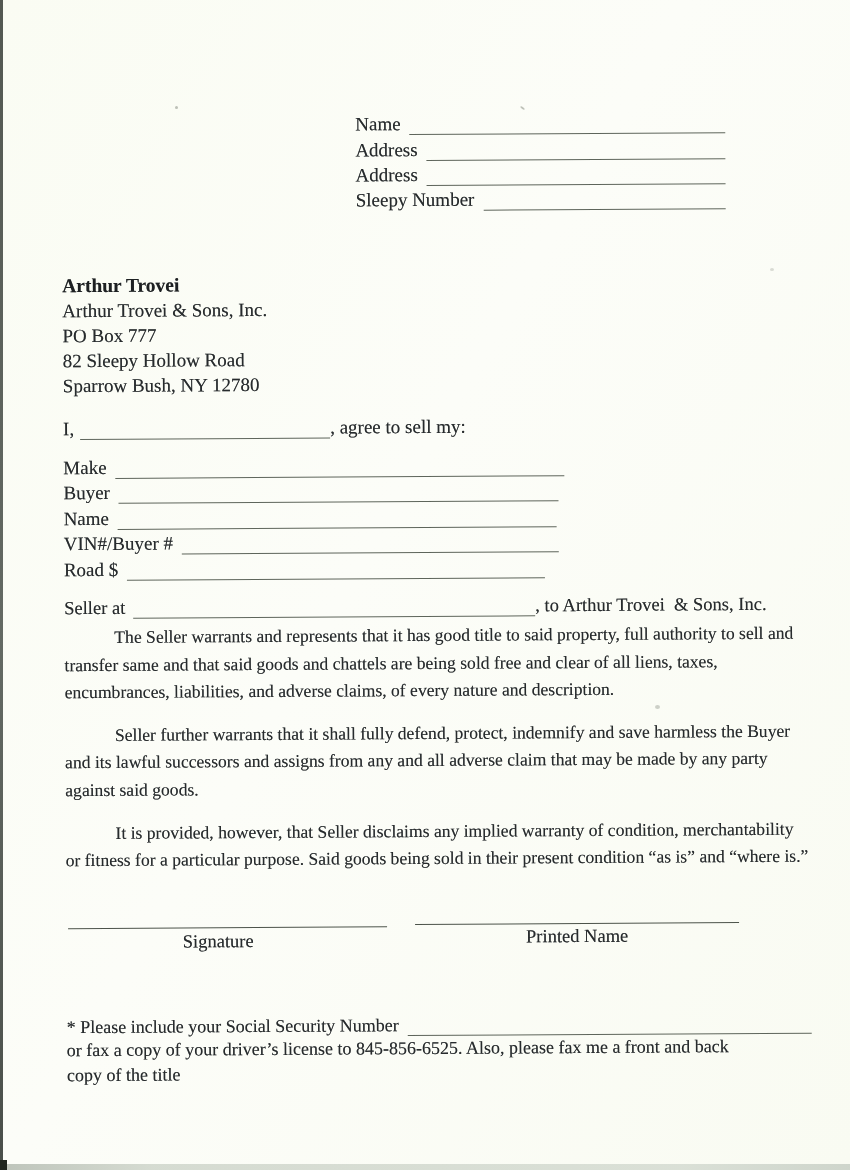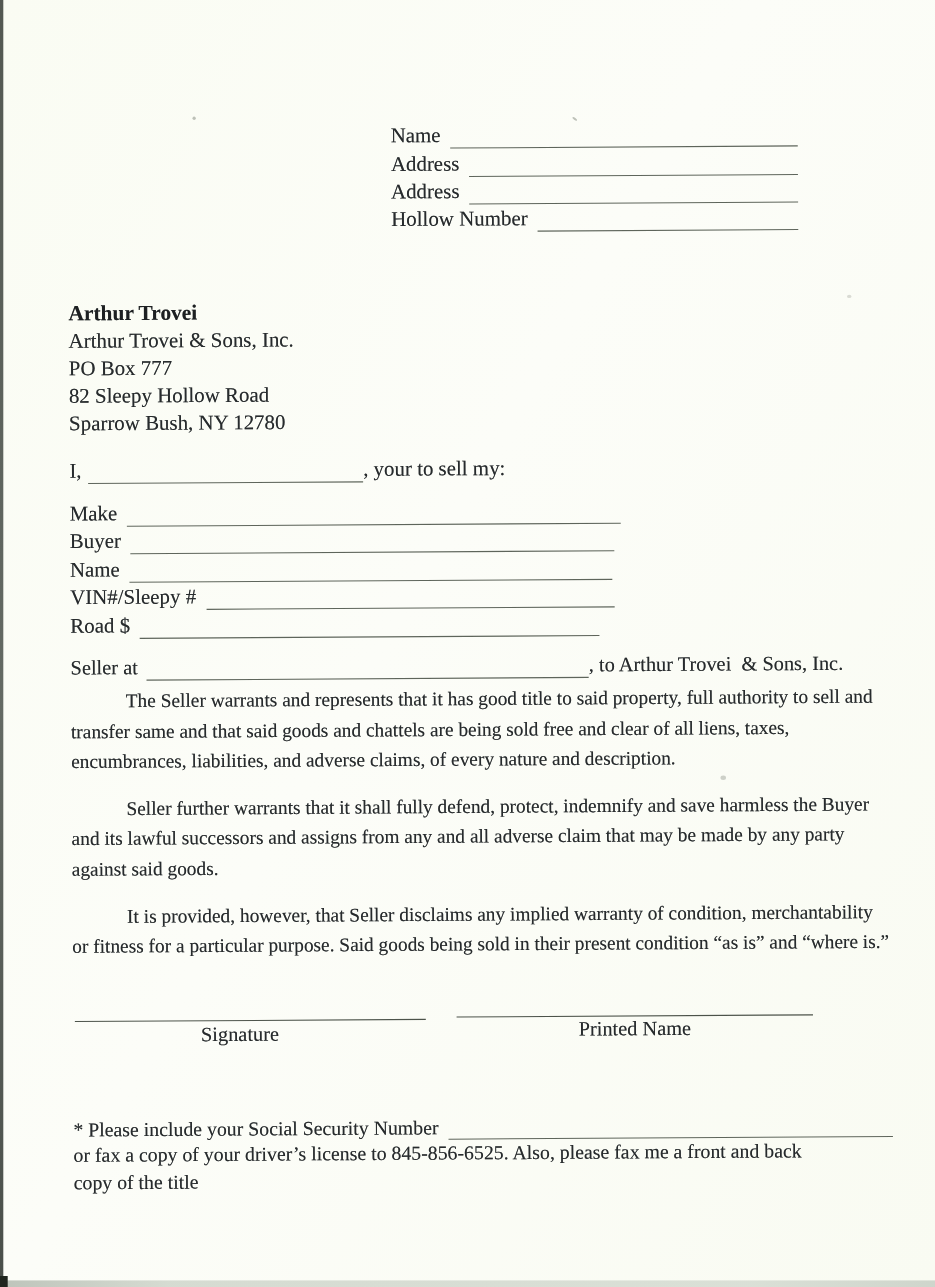--- a/index.html
+++ b/index.html
@@ -114,54 +114,54 @@
       </div>
       <div class="frow">
         <span class="flabel">Address</span>
         <span class="fline blank"></span>
       </div>
       <div class="frow">
         <span class="flabel">Address</span>
         <span class="fline blank"></span>
       </div>
       <div class="frow">
-        <span class="flabel">Hollow Number</span>
+        <span class="flabel">Sleepy Number</span>
         <span class="fline blank"></span>
       </div>
     </div>
 
     <div class="seller">
       <div class="bold">Arthur Trovei</div>
       <div>Arthur Trovei &amp; Sons, Inc.</div>
       <div>PO Box 777</div>
       <div>82 Sleepy Hollow Road</div>
       <div>Sparrow Bush, NY 12780</div>
     </div>
 
     <div class="agree">
       <span>I,</span>
       <span class="fline blank"></span>
-      <span class="suffix">, your to sell my:</span>
+      <span class="suffix">, agree to sell my:</span>
     </div>
 
     <div class="items">
       <div class="frow">
         <span class="flabel">Make</span>
         <span class="fline blank"></span>
       </div>
       <div class="frow">
         <span class="flabel">Buyer</span>
         <span class="fline blank"></span>
       </div>
       <div class="frow">
         <span class="flabel">Name</span>
         <span class="fline blank"></span>
       </div>
       <div class="frow">
-        <span class="flabel">VIN#/Sleepy #</span>
+        <span class="flabel">VIN#/Buyer #</span>
         <span class="fline blank"></span>
       </div>
       <div class="frow">
         <span class="flabel">Road $</span>
         <span class="fline blank"></span>
       </div>
     </div>
 
     <div class="located">
       <span>Seller at</span>

